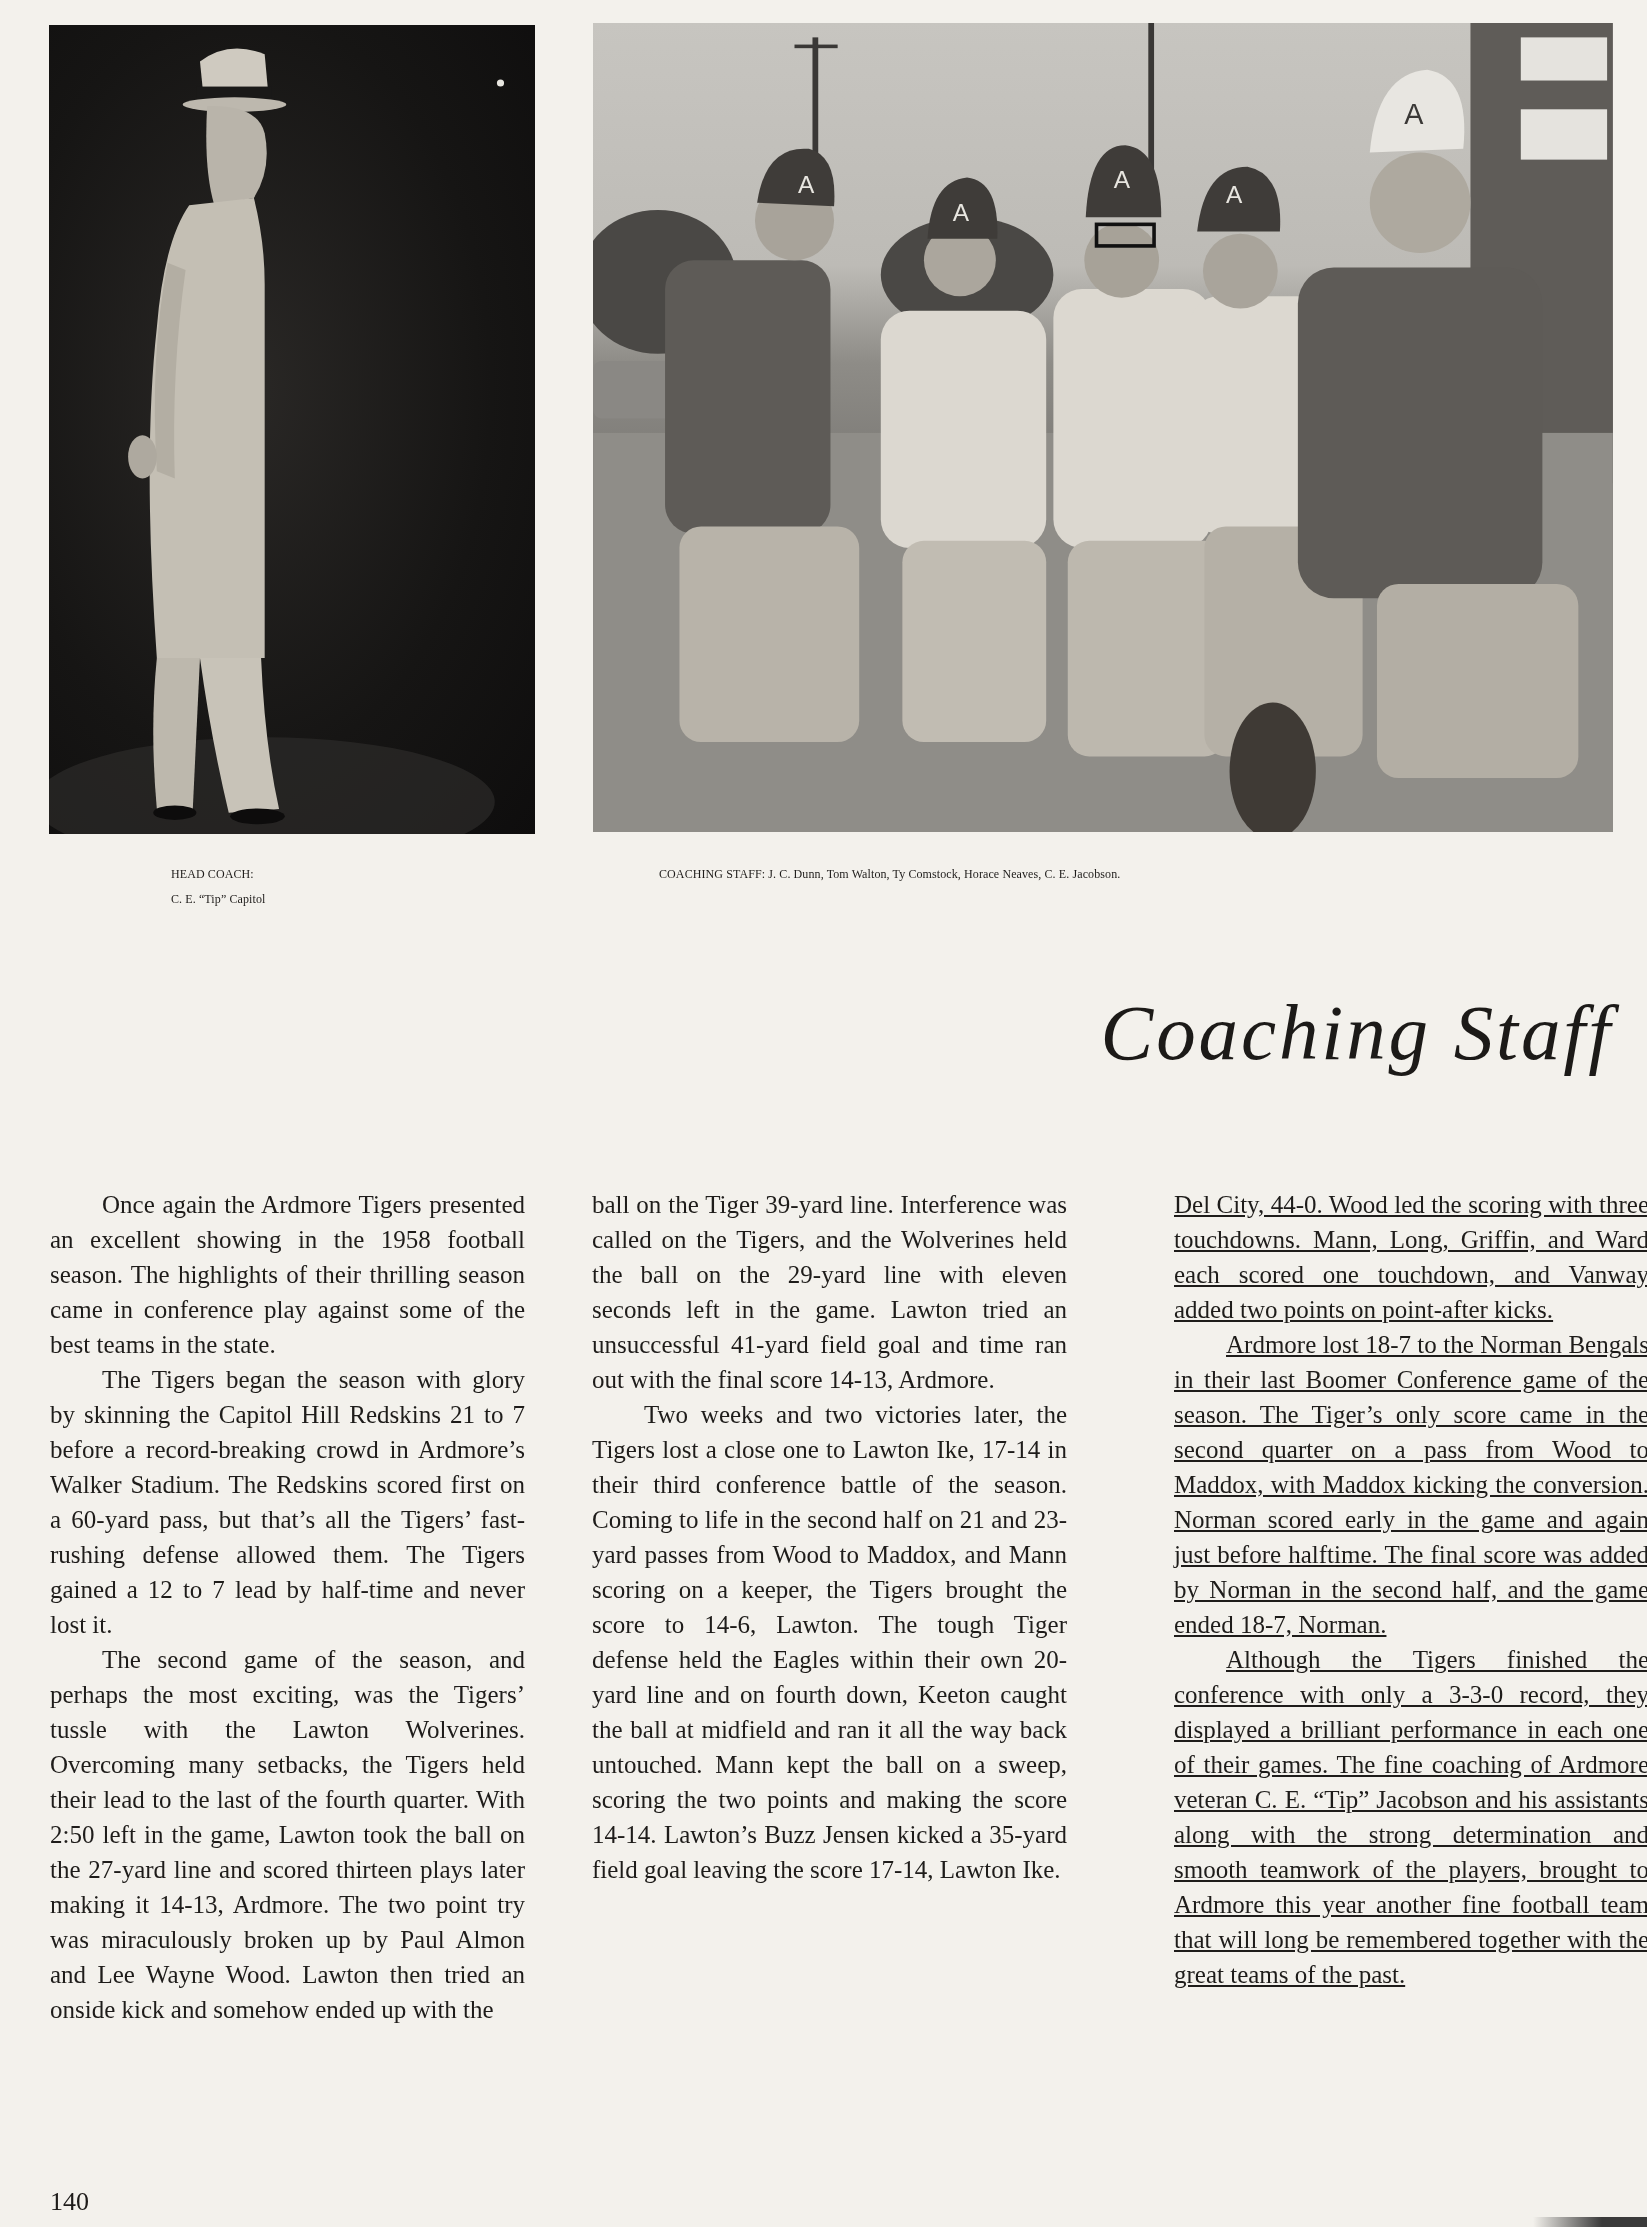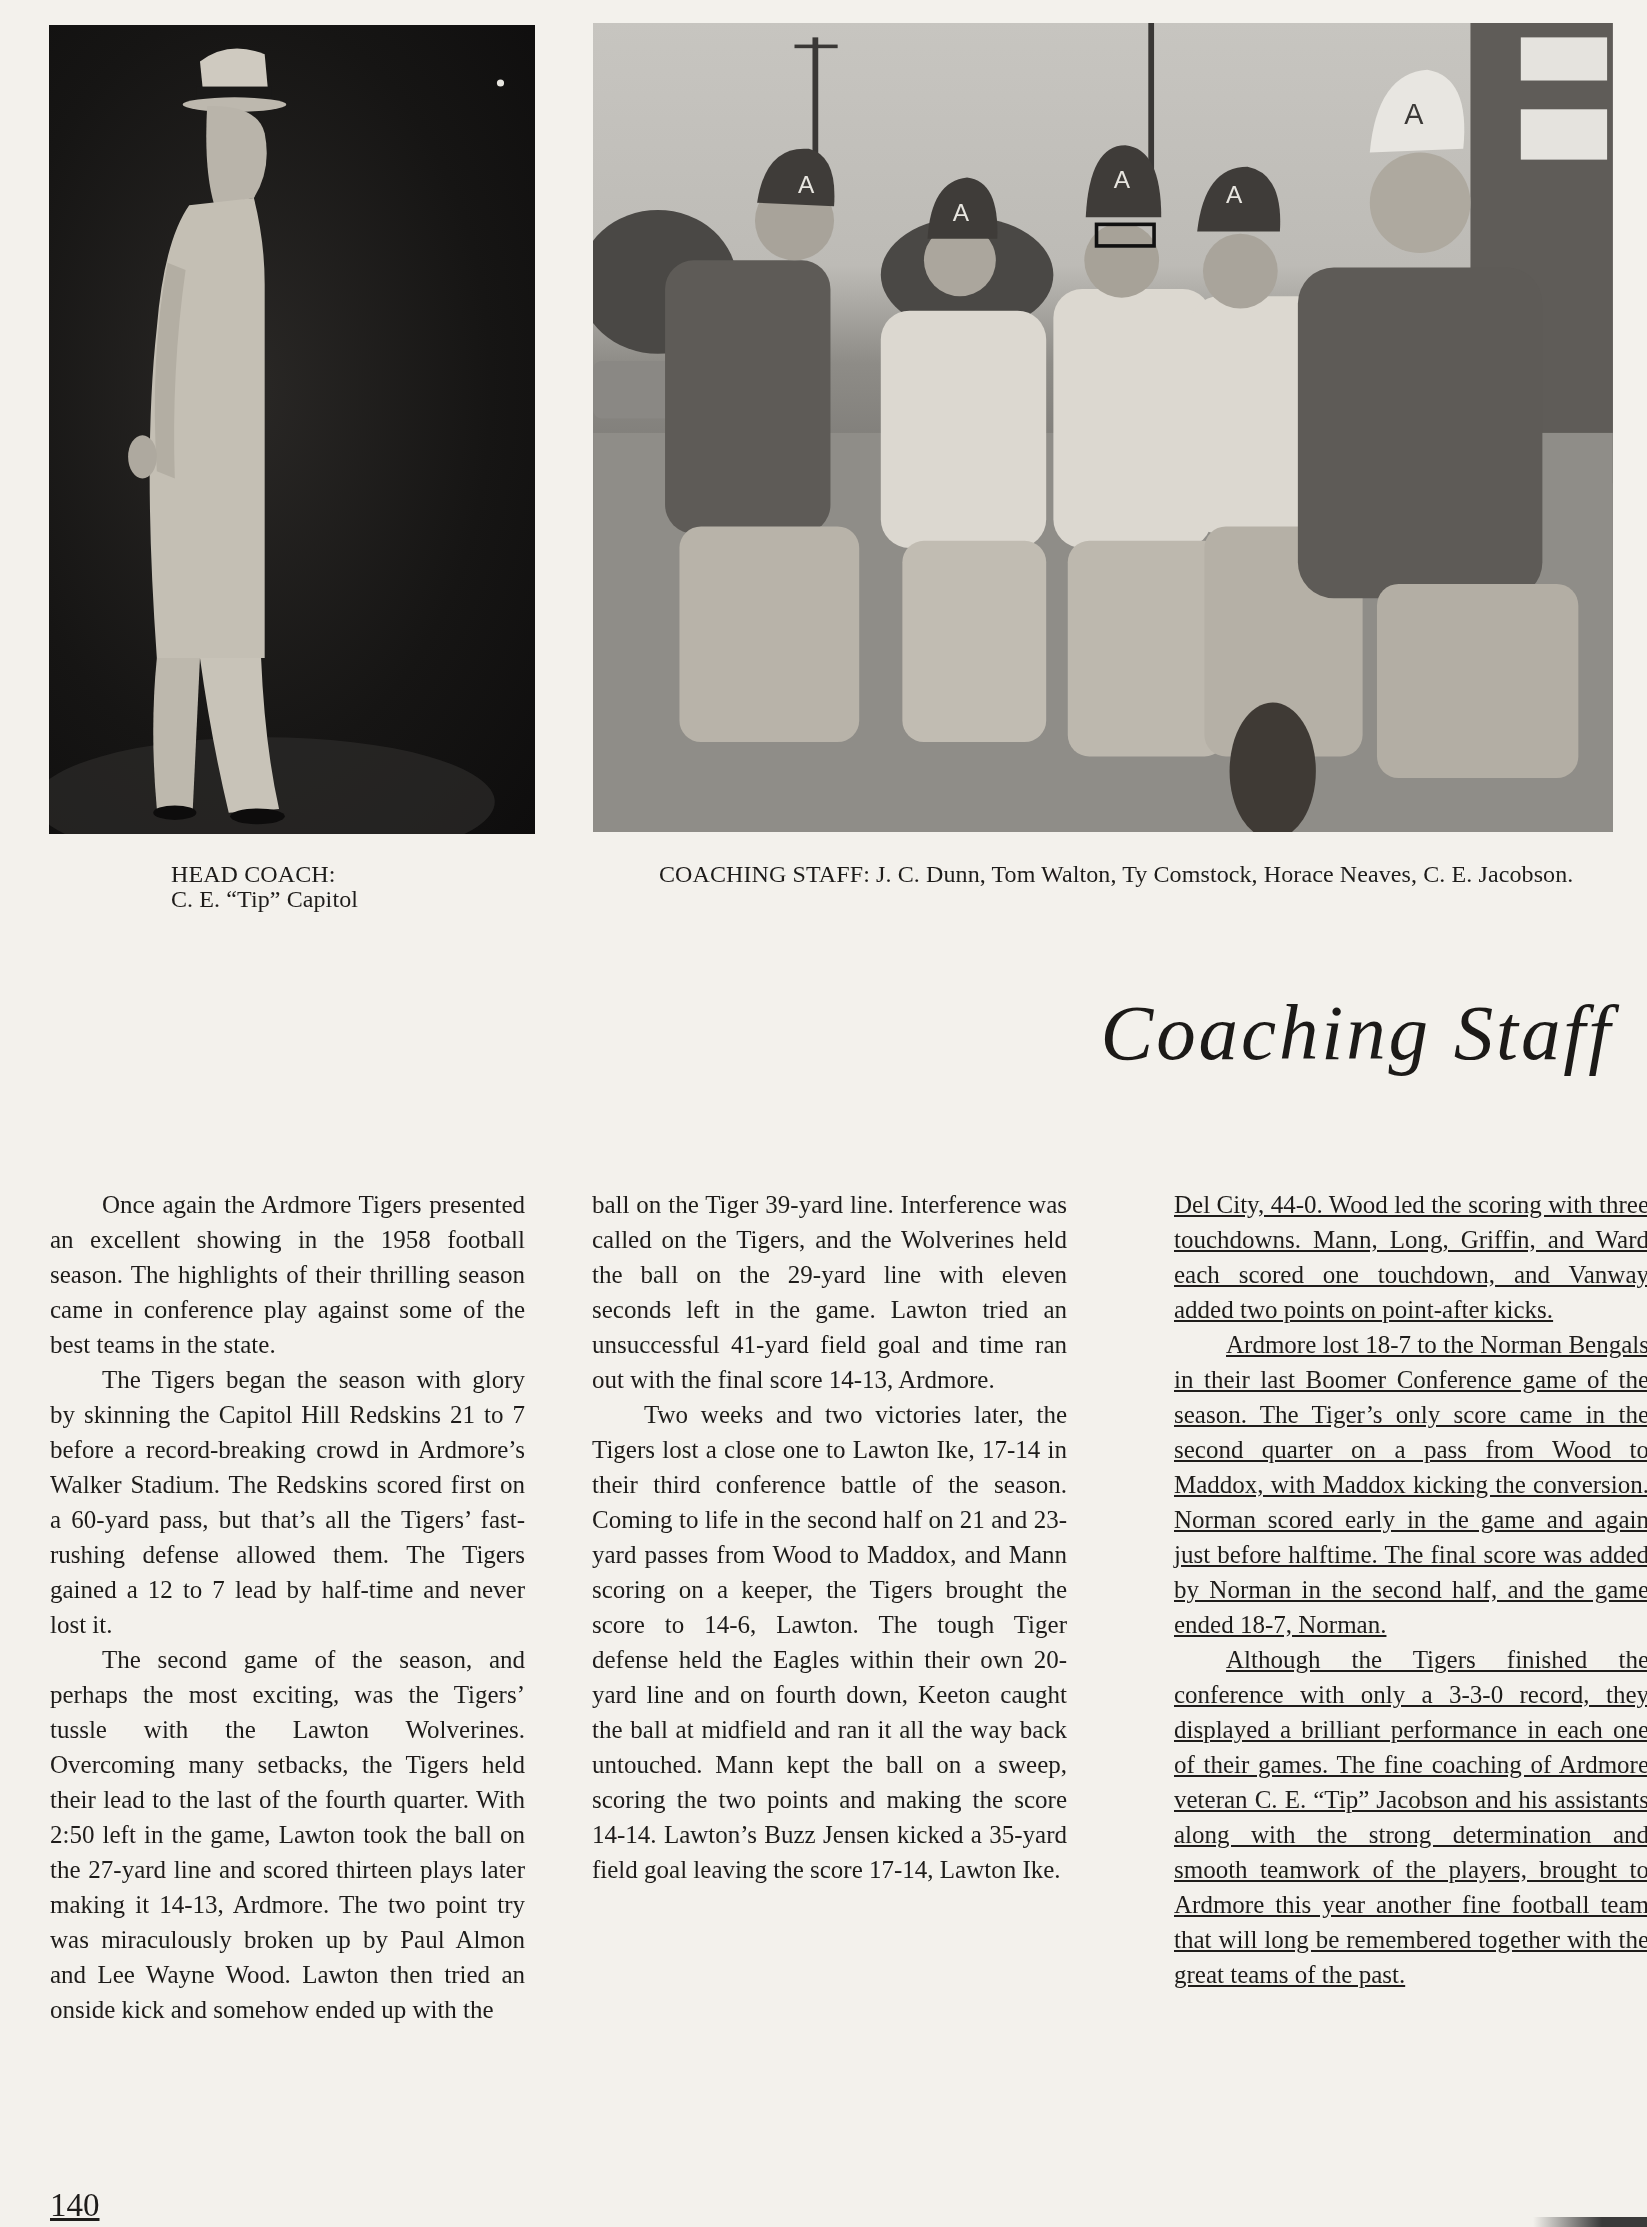--- a/index.html
+++ b/index.html
@@ -11,37 +11,37 @@
     }
     .photo { position: absolute; overflow: hidden; }
     #photo-head {
       left: 49px; top: 24.5px; width: 486px; height: 809px;
       background: radial-gradient(ellipse at 40% 45%, #2a2826 0%, #161514 60%, #0e0d0d 100%);
     }
     #photo-staff {
       left: 593px; top: 23px; width: 1020px; height: 809px;
       background: linear-gradient(180deg, #c7c5c0 0%, #bdbbb6 30%, #8e8c87 42%, #7d7b77 55%, #92908b 100%);
     }
-    .caption { position: absolute; font-size: 24px; line-height: 24.5px; letter-spacing: 0.1px; }
+    .caption { position: absolute; font-size: 12px; line-height: 24.5px; letter-spacing: 0.1px; }
     #caption-head { left: 171px; top: 862px; }
     #caption-staff { left: 623px; top: 862px; margin-left: 36px; }
     #section-title {
       position: absolute; right: 35px; top: 988px;
       font-style: italic; font-size: 79px; letter-spacing: 2.9px; color: #1c1a18;
     }
     .col {
       position: absolute; top: 1187px; width: 475px;
       font-size: 25px; line-height: 35px; text-align: justify;
     }
     .col p { margin: 0; }
     .col p.indent { text-indent: 52px; }
     #col-1 { left: 50px; }
     #col-2 { left: 592px; }
     #col-3 { left: 1174px; text-decoration: underline; }
-    #page-number { position: absolute; left: 50px; top: 2187px; font-size: 33px; text-decoration: underline; }
+    #page-number { position: absolute; left: 50px; top: 2187px; font-size: 26px; }
     #corner-shadow {
       position: absolute; right: 0; bottom: 0; width: 115px; height: 10px;
       background: linear-gradient(90deg, rgba(60,60,60,0), #3a3a3a 60%);
     }
     svg { display: block; }
   </style>
 </head>
 <body>
 
 <div class="photo" id="photo-head">

